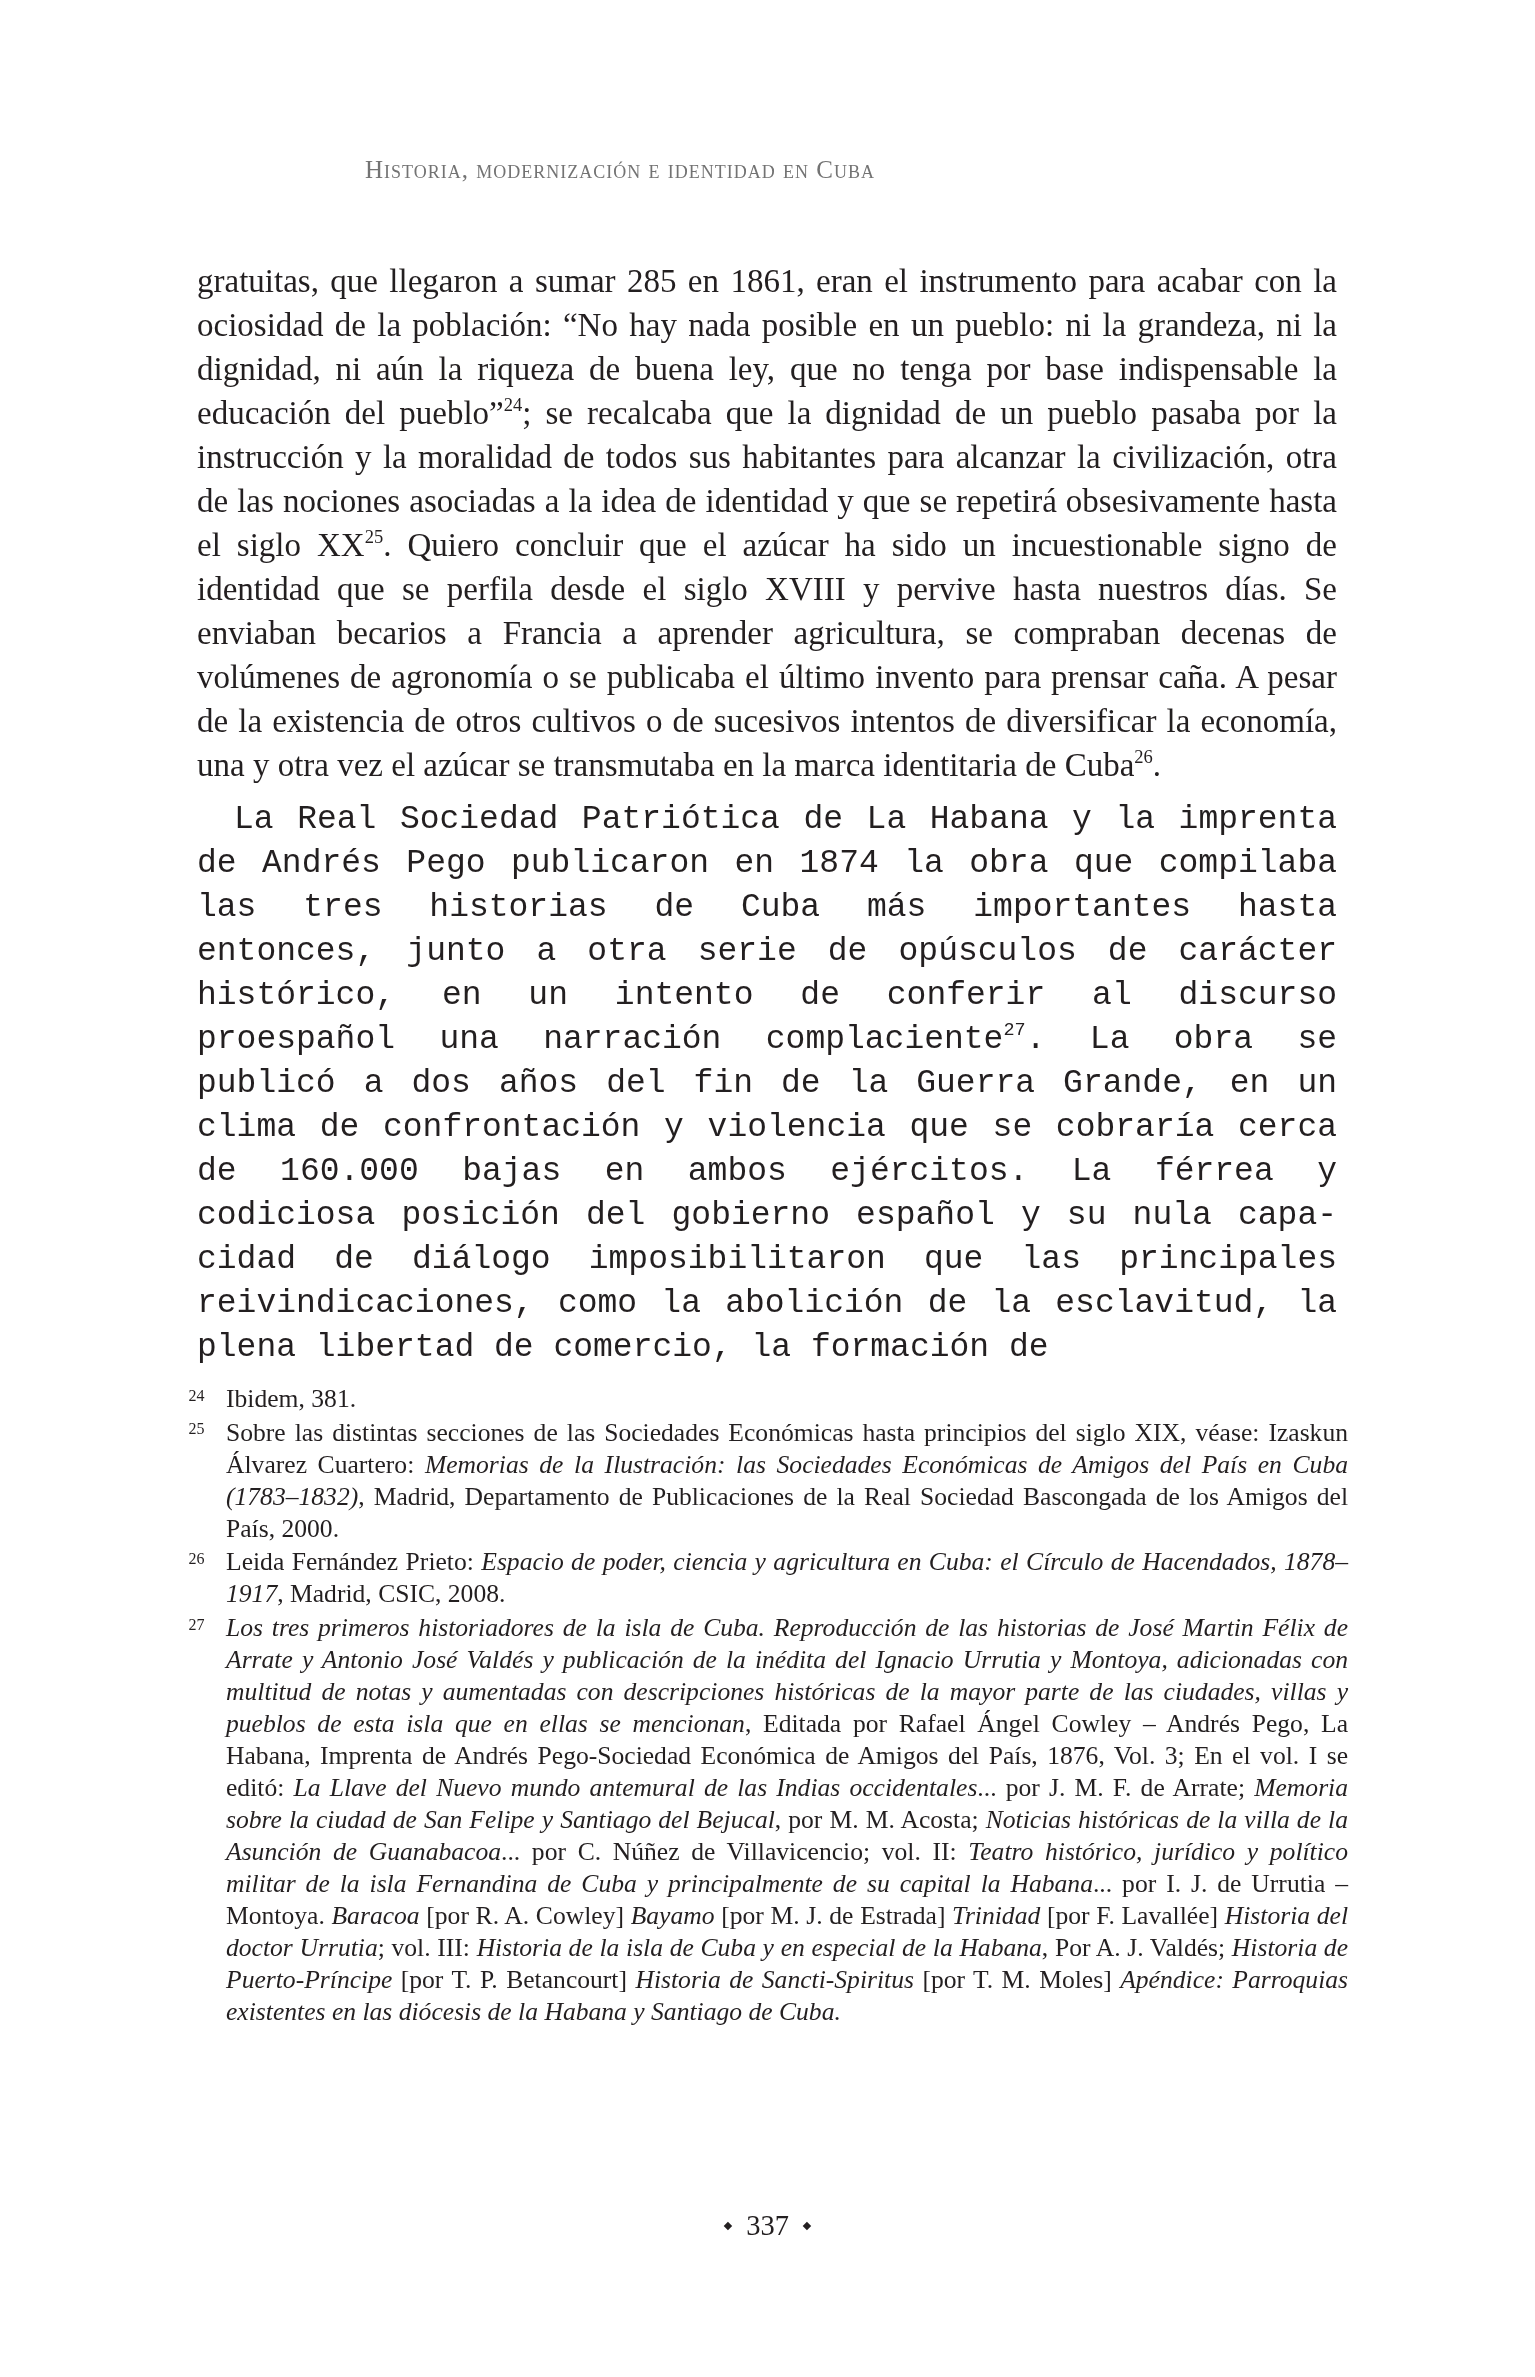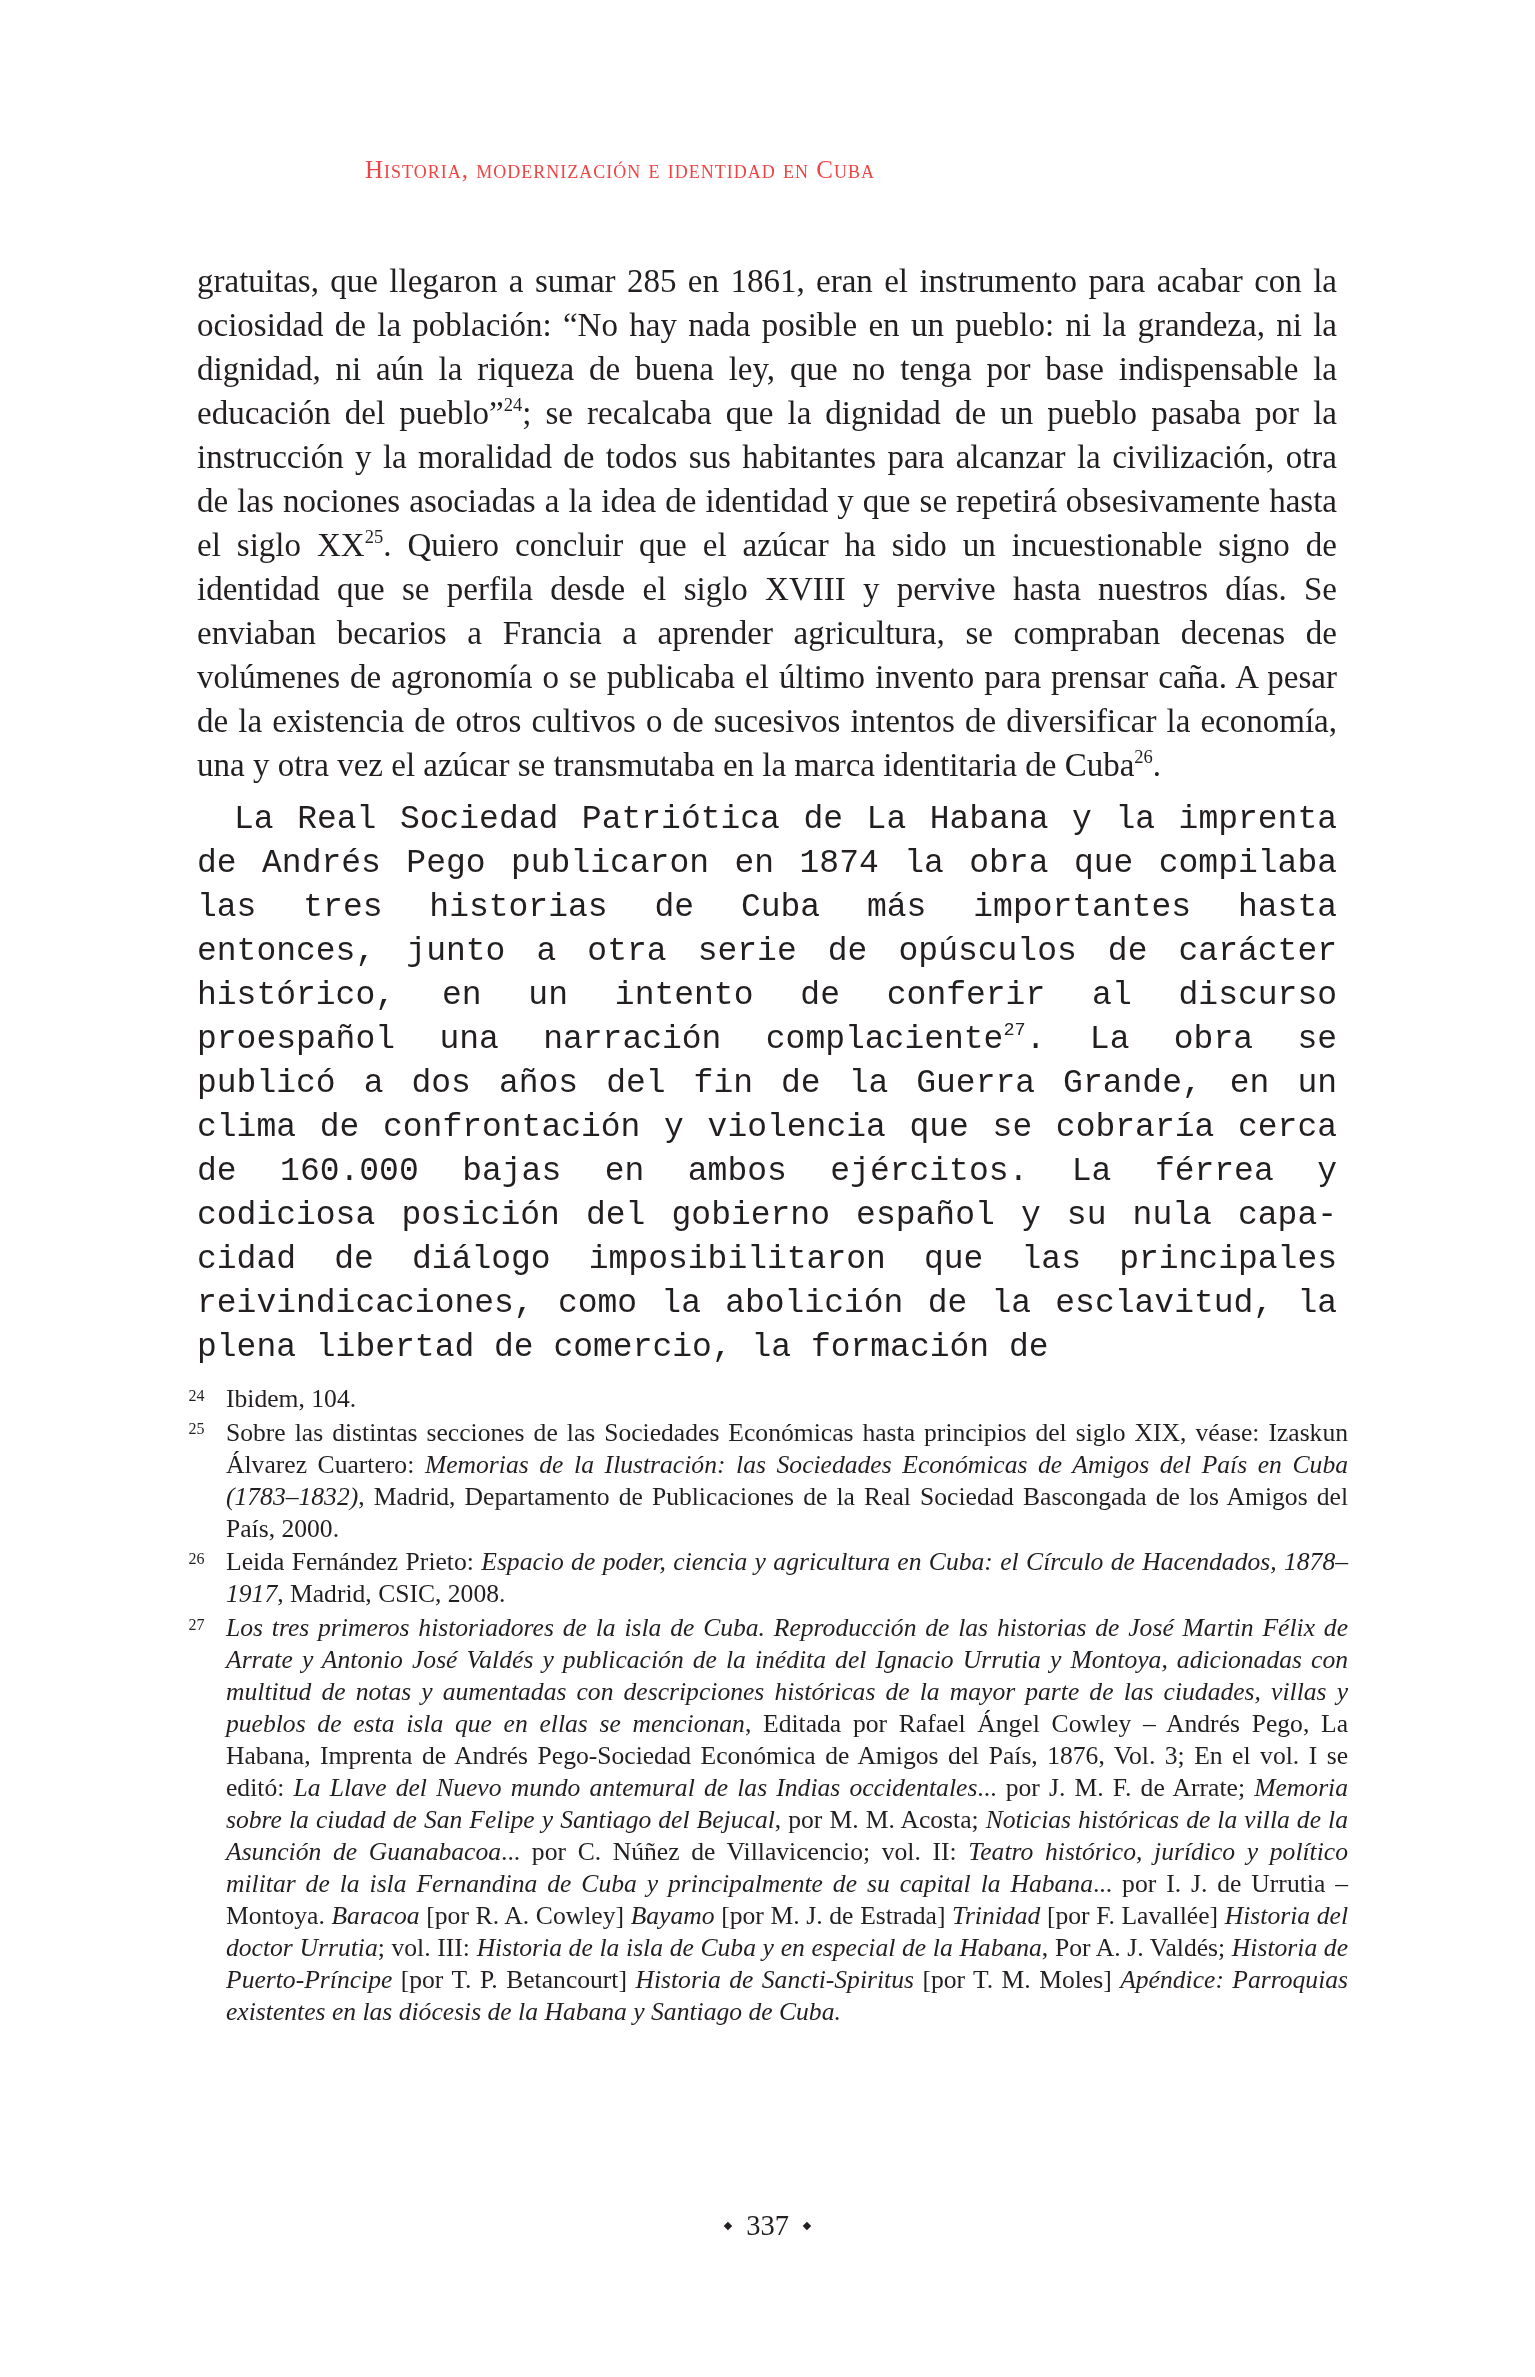--- a/index.html
+++ b/index.html
@@ -17,21 +17,21 @@
   }
   .running-head {
     position: absolute;
     top: 156px;
     left: 0;
     width: 1240px;
     text-align: center;
     font-size: 25px;
     font-variant: small-caps;
     letter-spacing: 1px;
-    color: #ef4444;
+    color: #737373;
   }
   .body-text {
     position: absolute;
     top: 248px;
     left: 186px;
     width: 1162px;
     font-size: 33px;
     line-height: 44px;
     text-align: justify;
     hyphens: manual;
@@ -99,21 +99,21 @@
 <div class="running-head">Historia, modernización e identidad en Cuba</div>
 
 <div class="body-text">
   <p>gratuitas, que llegaron a sumar 285 en 1861, eran el instrumento para acabar con la ociosidad de la población: “No hay nada posible en un pueblo: ni la grandeza, ni la dignidad, ni aún la riqueza de buena ley, que no tenga por base indispensable la educación del pueblo”<sup class="fnref">24</sup>; se recalcaba que la dignidad de un pueblo pasaba por la instrucción y la moralidad de todos sus habitantes para alcanzar la civilización, otra de las nociones asociadas a la idea de identidad y que se repetirá obsesivamente hasta el siglo XX<sup class="fnref">25</sup>. Quiero concluir que el azúcar ha sido un incuestionable signo de identidad que se perfila desde el siglo XVIII y pervive hasta nuestros días. Se enviaban becarios a Francia a aprender agricultura, se compraban decenas de volúmenes de agronomía o se publicaba el último invento para prensar caña. A pesar de la existencia de otros cultivos o de sucesivos intentos de diversificar la economía, una y otra vez el azúcar se transmutaba en la marca identitaria de Cuba<sup class="fnref">26</sup>.</p>
   <p class="indent">La Real Sociedad Patriótica de La Habana y la imprenta de Andrés Pego pu­blicaron en 1874 la obra que compilaba las tres historias de Cuba más impor­tantes hasta entonces, junto a otra serie de opúsculos de carácter histórico, en un intento de conferir al discurso proespañol una narración complaciente<sup class="fnref">27</sup>. La obra se publicó a dos años del fin de la Guerra Grande, en un clima de confrontación y violencia que se cobraría cerca de 160.000 bajas en ambos ejércitos. La férrea y codiciosa posición del gobierno español y su nula capa­cidad de diálogo imposibilitaron que las principales reivindicaciones, como la abolición de la esclavitud, la plena libertad de comercio, la formación de</p>
 </div>
 
 <div class="footnotes">
   <div class="footnote">
     <span class="fn-num">24</span>
-    <span class="fn-text">Ibidem, 104.</span>
+    <span class="fn-text">Ibidem, 381.</span>
   </div>
   <div class="footnote">
     <span class="fn-num">25</span>
     <span class="fn-text">Sobre las distintas secciones de las Sociedades Económicas hasta principios del siglo XIX, véase: Izaskun Álvarez Cuartero: <em>Memorias de la Ilustración: las Sociedades Económicas de Amigos del País en Cuba (1783–1832)</em>, Madrid, Departamento de Publicaciones de la Real Sociedad Bascongada de los Amigos del País, 2000.</span>
   </div>
   <div class="footnote">
     <span class="fn-num">26</span>
     <span class="fn-text">Leida Fernández Prieto: <em>Espacio de poder, ciencia y agricultura en Cuba: el Círculo de Ha­cendados, 1878–1917</em>, Madrid, CSIC, 2008.</span>
   </div>
   <div class="footnote">

